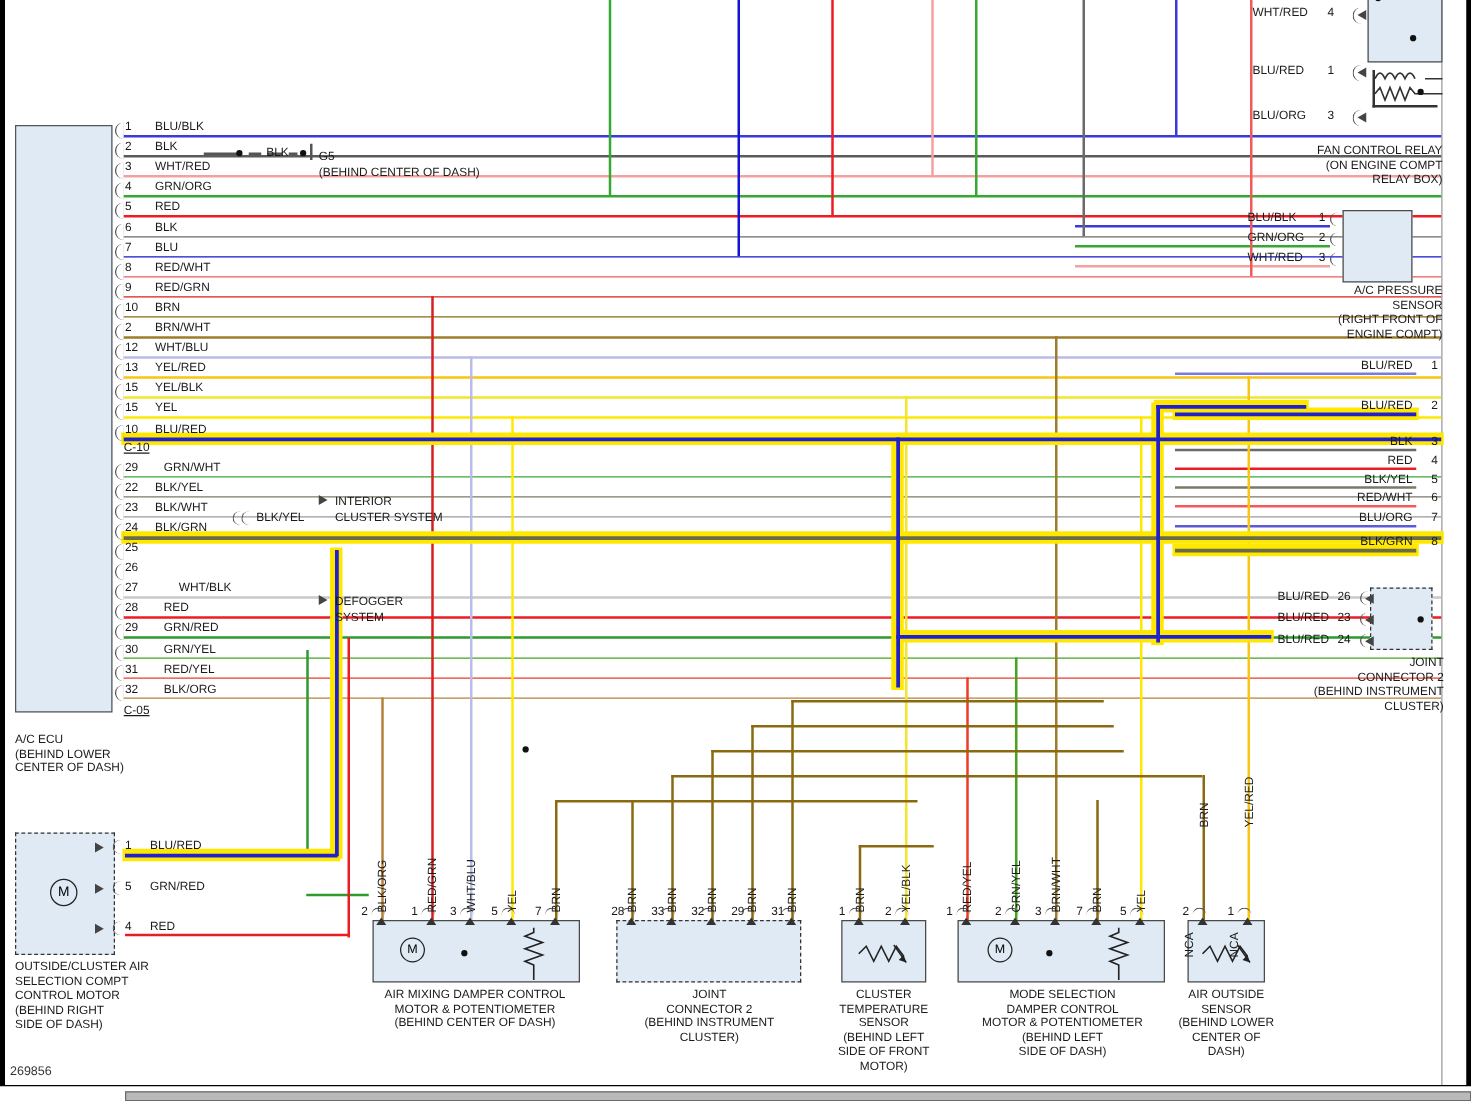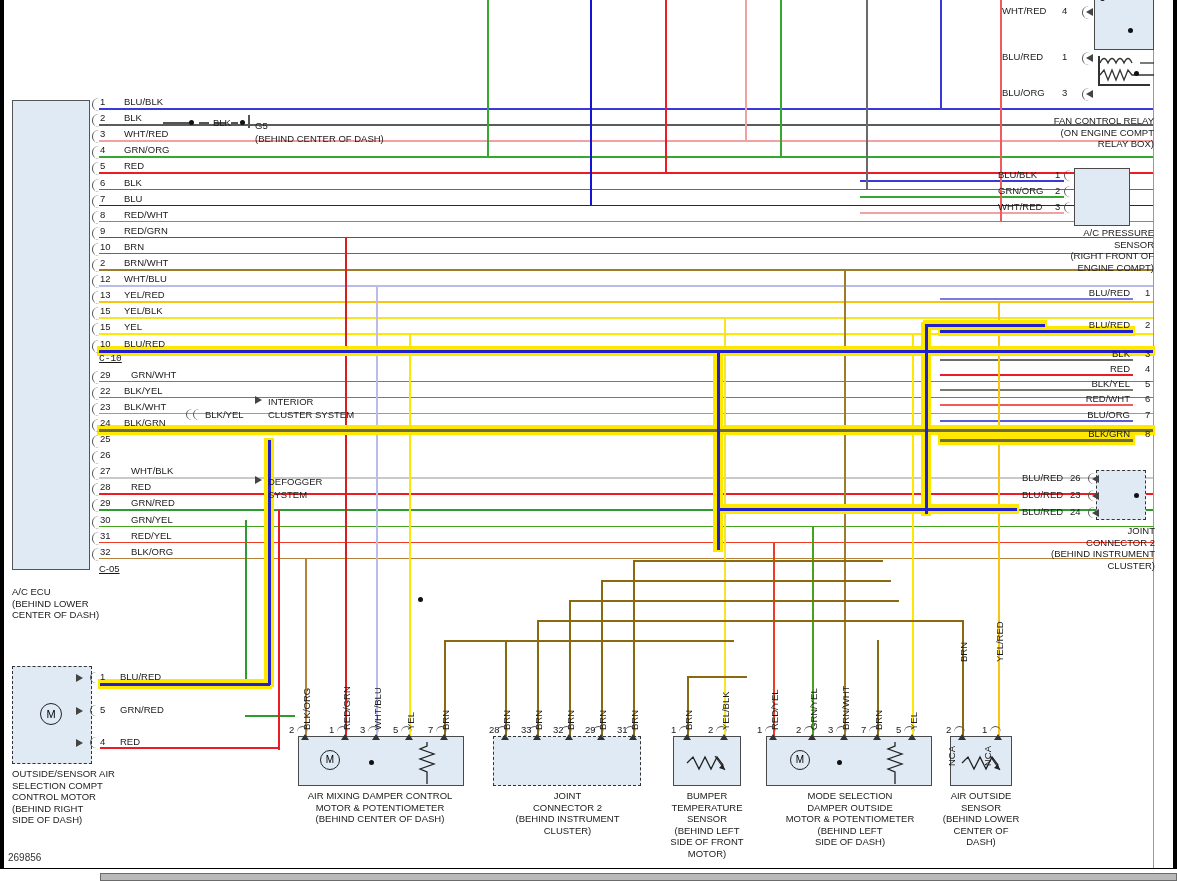--- a/index.html
+++ b/index.html
@@ -183,21 +183,21 @@
       <div class="lbl" style="left:100px;top:416.90000000000003px;">24</div>
       <div class="lbl" style="left:124px;top:416.90000000000003px;">BLK/GRN</div>
       <div class="glow" style="left:97px;top:424.90000000000003px;width:1058px;height:10px;"></div>
       <div class="w wh traced" style="left:99px;top:428.90000000000003px;width:1054px;background:#6b6b49;height:3px;"></div>
       <div class="brk" style="left:92px;top:435px;"></div>
       <div class="lbl" style="left:100px;top:433px;">25</div>
       <div class="brk" style="left:92px;top:451.1px;"></div>
       <div class="lbl" style="left:100px;top:449.1px;">26</div>
       <div class="brk" style="left:92px;top:467.20000000000005px;"></div>
       <div class="lbl" style="left:100px;top:465.20000000000005px;">27</div>
-      <div class="lbl" style="left:131px;top:465.20000000000005px;">WHT/BLK</div>
+      <div class="lbl" style="left:143px;top:465.20000000000005px;">WHT/BLK</div>
       <div class="w wh" style="left:99px;top:477.20000000000005px;width:1054px;background:#c9c9c9;height:1.6px;"></div>
       <div class="brk" style="left:92px;top:483.3px;"></div>
       <div class="lbl" style="left:100px;top:481.3px;">28</div>
       <div class="lbl" style="left:131px;top:481.3px;">RED</div>
       <div class="w wh" style="left:99px;top:493.3px;width:1054px;background:#ec1c24;height:1.6px;"></div>
       <div class="brk" style="left:92px;top:499.40000000000003px;"></div>
       <div class="lbl" style="left:100px;top:497.40000000000003px;">29</div>
       <div class="lbl" style="left:131px;top:497.40000000000003px;">GRN/RED</div>
       <div class="w wh" style="left:99px;top:509.40000000000003px;width:1054px;background:#2e9b2e;height:1.6px;"></div>
       <div class="brk" style="left:92px;top:515.5px;"></div>
@@ -205,21 +205,21 @@
       <div class="lbl" style="left:131px;top:513.5px;">GRN/YEL</div>
       <div class="w wh" style="left:99px;top:525.5px;width:1054px;background:#44a41e;height:1.6px;"></div>
       <div class="brk" style="left:92px;top:531.6px;"></div>
       <div class="lbl" style="left:100px;top:529.6px;">31</div>
       <div class="lbl" style="left:131px;top:529.6px;">RED/YEL</div>
       <div class="w wh" style="left:99px;top:541.6px;width:1054px;background:#ef3b24;height:1.6px;"></div>
       <div class="brk" style="left:92px;top:547.7px;"></div>
       <div class="lbl" style="left:100px;top:545.7px;">32</div>
       <div class="lbl" style="left:131px;top:545.7px;">BLK/ORG</div>
       <div class="w wh" style="left:99px;top:557.7px;width:1054px;background:#b5813a;height:1.6px;"></div>
-      <div class="lbl underline" style="left:99px;top:352.5px;font-family:Liberation Mono, monospace;">C-10</div>
+      <div class="lbl underline" style="left:99px;top:352.5px;">C-10</div>
       <div class="lbl underline" style="left:99px;top:562.7px;">C-05</div>
     </div>
 
   <div class="cap" style="left:12px; top:586px;">
     <div>A/C ECU</div>
     <div>(BEHIND LOWER</div>
     <div>CENTER OF DASH)</div>
   </div>
 
   <div class="dot" style="left:189px; top:120px;"></div>
@@ -376,21 +376,21 @@
       <div class="lbl" style="left:100px;top:704px;">5</div>
       <div class="lbl" style="left:120px;top:704px;">GRN/RED</div>
       <div class="brk" style="left:90px;top:705px;height:11px;"></div>
       <div class="arrowhead" style="left:76px;top:707px;"></div>
       <div class="lbl" style="left:100px;top:736px;">4</div>
       <div class="lbl" style="left:120px;top:736px;">RED</div>
       <div class="brk" style="left:90px;top:737px;height:11px;"></div>
       <div class="arrowhead" style="left:76px;top:739px;"></div>
     </div>
   <div class="cap" style="left:12px; top:768px;">
-    <div>OUTSIDE/SENSOR AIR</div>
+    <div>OUTSIDE/CLUSTER AIR</div>
     <div>SELECTION COMPT</div>
     <div>CONTROL MOTOR</div>
     <div>(BEHIND RIGHT</div>
     <div>SIDE OF DASH)</div>
   </div>
 
   <div class="box" style="left:298px; top:736px; width:166px; height:50px;"></div>
   <div style="position:absolute; left:320px; top:750px; width:20px; height:20px; border:1.5px solid #222; border-radius:50%; z-index:6; background:#dfeaf4; text-align:center; font-size:10px; line-height:18px;">M</div>
   <div class="w wh" style="left:314px; top:759px; width:7px; background:#222;"></div>
   <div class="w wh" style="left:340px; top:759px; width:7px; background:#222;"></div>
@@ -477,21 +477,21 @@
       <div class="lbl" style="left:671px;top:724px;">1</div>
       <div class="uparrow" style="left:683px;top:734px;"></div>
       <div class="brk" style="left:681px;top:724px;height:11px;transform:rotate(90deg);"></div>
       <div class="vlbl" style="left:683px;top:730px;">BRN</div>
       <div class="lbl" style="left:708px;top:724px;">2</div>
       <div class="uparrow" style="left:720px;top:734px;"></div>
       <div class="brk" style="left:718px;top:724px;height:11px;transform:rotate(90deg);"></div>
       <div class="vlbl" style="left:720px;top:730px;">YEL/BLK</div>
     </div>
   <div class="cap c" style="left:655px; top:790px; width:104px;">
-    <div>BUMPER</div>
+    <div>CLUSTER</div>
     <div>TEMPERATURE</div>
     <div>SENSOR</div>
     <div>(BEHIND LEFT</div>
     <div>SIDE OF FRONT</div>
     <div>MOTOR)</div>
   </div>
 
   <div class="box" style="left:766px; top:736px; width:166px; height:50px;"></div>
   <div style="position:absolute; left:790px; top:750px; width:20px; height:20px; border:1.5px solid #222; border-radius:50%; z-index:6; background:#dfeaf4; text-align:center; font-size:10px; line-height:18px;">M</div>
   <div class="w wh" style="left:784px; top:759px; width:7px; background:#222;"></div>
@@ -523,21 +523,21 @@
       <div class="uparrow" style="left:873px;top:734px;"></div>
       <div class="brk" style="left:871px;top:724px;height:11px;transform:rotate(90deg);"></div>
       <div class="vlbl" style="left:873px;top:730px;">BRN</div>
       <div class="lbl" style="left:896px;top:724px;">5</div>
       <div class="uparrow" style="left:908px;top:734px;"></div>
       <div class="brk" style="left:906px;top:724px;height:11px;transform:rotate(90deg);"></div>
       <div class="vlbl" style="left:908px;top:730px;">YEL</div>
     </div>
   <div class="cap c" style="left:750px; top:790px; width:200px;">
     <div>MODE SELECTION</div>
-    <div>DAMPER OUTSIDE</div>
+    <div>DAMPER CONTROL</div>
     <div>MOTOR &amp; POTENTIOMETER</div>
     <div>(BEHIND LEFT</div>
     <div>SIDE OF DASH)</div>
   </div>
 
   <div class="box" style="left:950px; top:736px; width:62px; height:50px;"></div>
   <svg style="position:absolute; left:960px; top:752px; z-index:6;" width="44" height="22">
     <polyline points="2,11 8,5 14,17 20,5 26,17 32,5 38,13" fill="none" stroke="#222" stroke-width="1.3"></polyline>
     <line x1="30" y1="4" x2="40" y2="18" stroke="#222" stroke-width="1.1"></line>
     <polygon points="40,18 34,16 38,12" fill="#222"></polygon>

